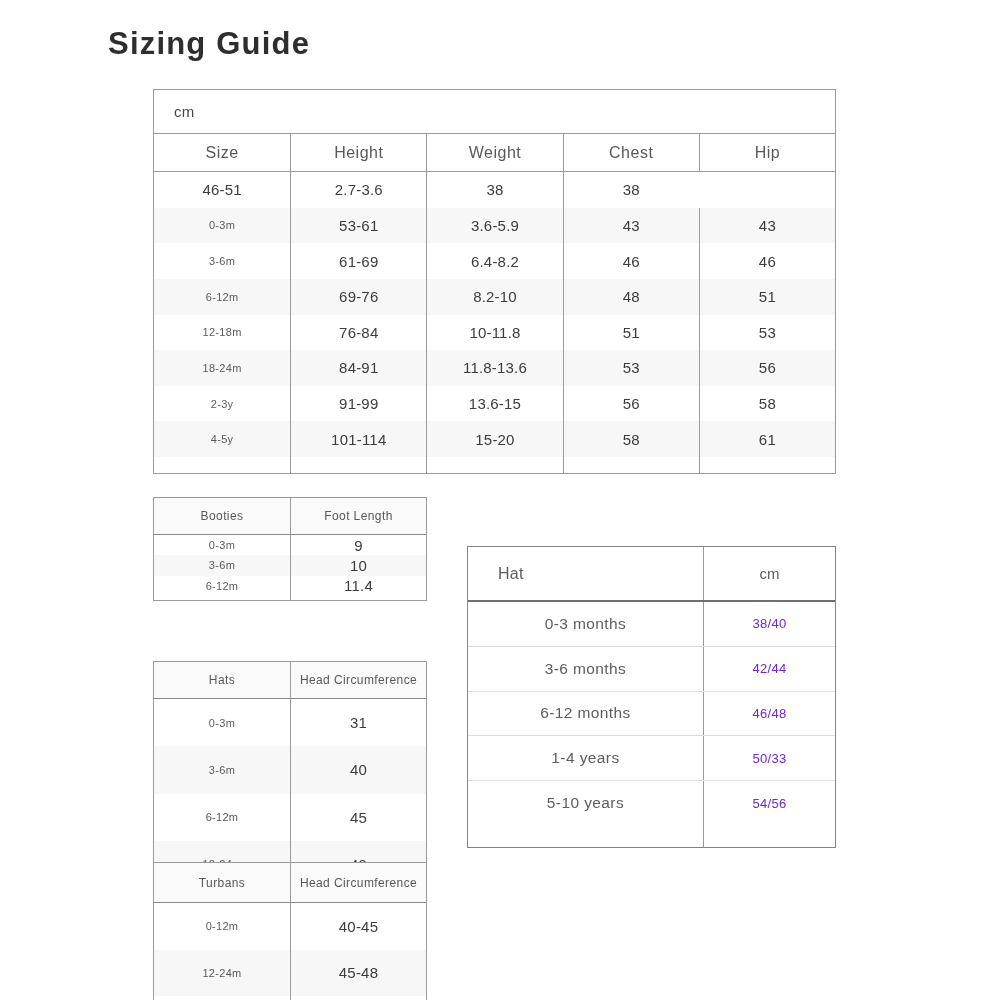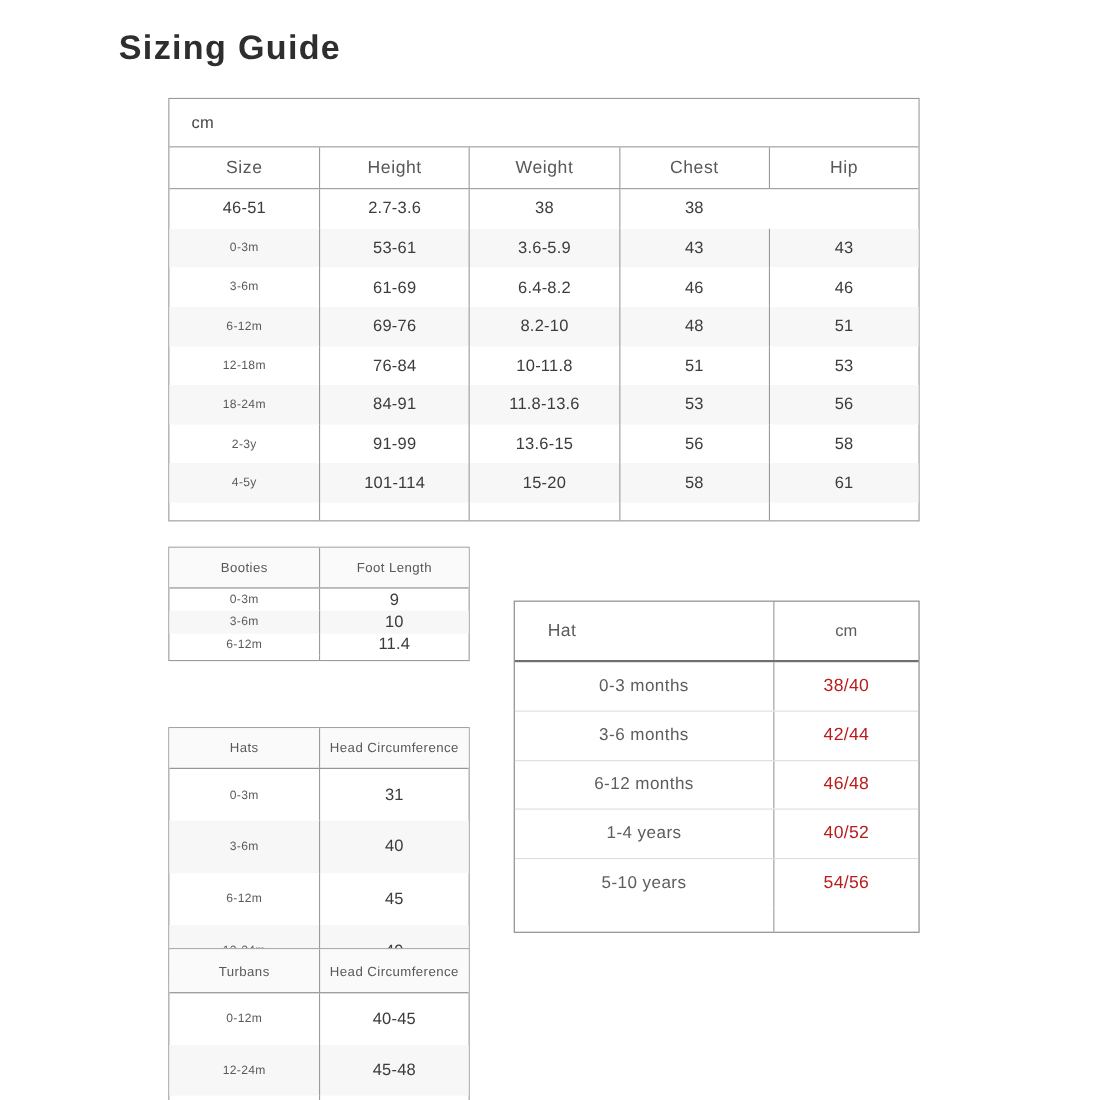--- a/index.html
+++ b/index.html
@@ -66,22 +66,22 @@
     border-bottom:2px solid var(--border-dark)}
   .hh-left{display:flex;align-items:center;padding-left:30px;font-size:16px;
     color:#5d5d5d;letter-spacing:.3px}
   .hh-right{display:flex;align-items:center;justify-content:center;font-size:15px;
     color:#5d5d5d;border-left:1px solid var(--border)}
   .hat-rows{flex:1;display:flex;flex-direction:column}
   .hat-rows > div + div{border-top:1px solid var(--divider-light)}
   .hat-row{flex:1;display:grid;grid-template-columns:64% 36%}
   .h-label{display:flex;align-items:center;justify-content:center;font-size:15.5px;
     color:#5d5d5d;letter-spacing:.4px}
-  .h-val{display:flex;align-items:center;justify-content:center;font-size:16px;
-    color:#b91c1c;border-left:1px solid var(--border);letter-spacing:.3px}
+  .h-val{display:flex;align-items:center;justify-content:center;font-size:13px;
+    color:#6d28d9;border-left:1px solid var(--border);letter-spacing:.3px}
   .hat-footer{height:22px;flex:none;display:grid;grid-template-columns:64% 36%}
   .hat-footer div:last-child{border-left:1px solid var(--border)}
 </style>
 </head>
 <body>
 
 <div class="page">
 
   <h1 class="title">Sizing Guide</h1>
 
@@ -280,21 +280,21 @@
           <div class="h-val">42/44</div>
         </div>
 
         <div class="hat-row">
           <div class="h-label">6-12 months</div>
           <div class="h-val">46/48</div>
         </div>
 
         <div class="hat-row">
           <div class="h-label">1-4 years</div>
-          <div class="h-val">40/52</div>
+          <div class="h-val">50/33</div>
         </div>
 
         <div class="hat-row">
           <div class="h-label">5-10 years</div>
           <div class="h-val">54/56</div>
         </div>
       </div>
     <div class="hat-footer">
       <div></div>
       <div></div>

